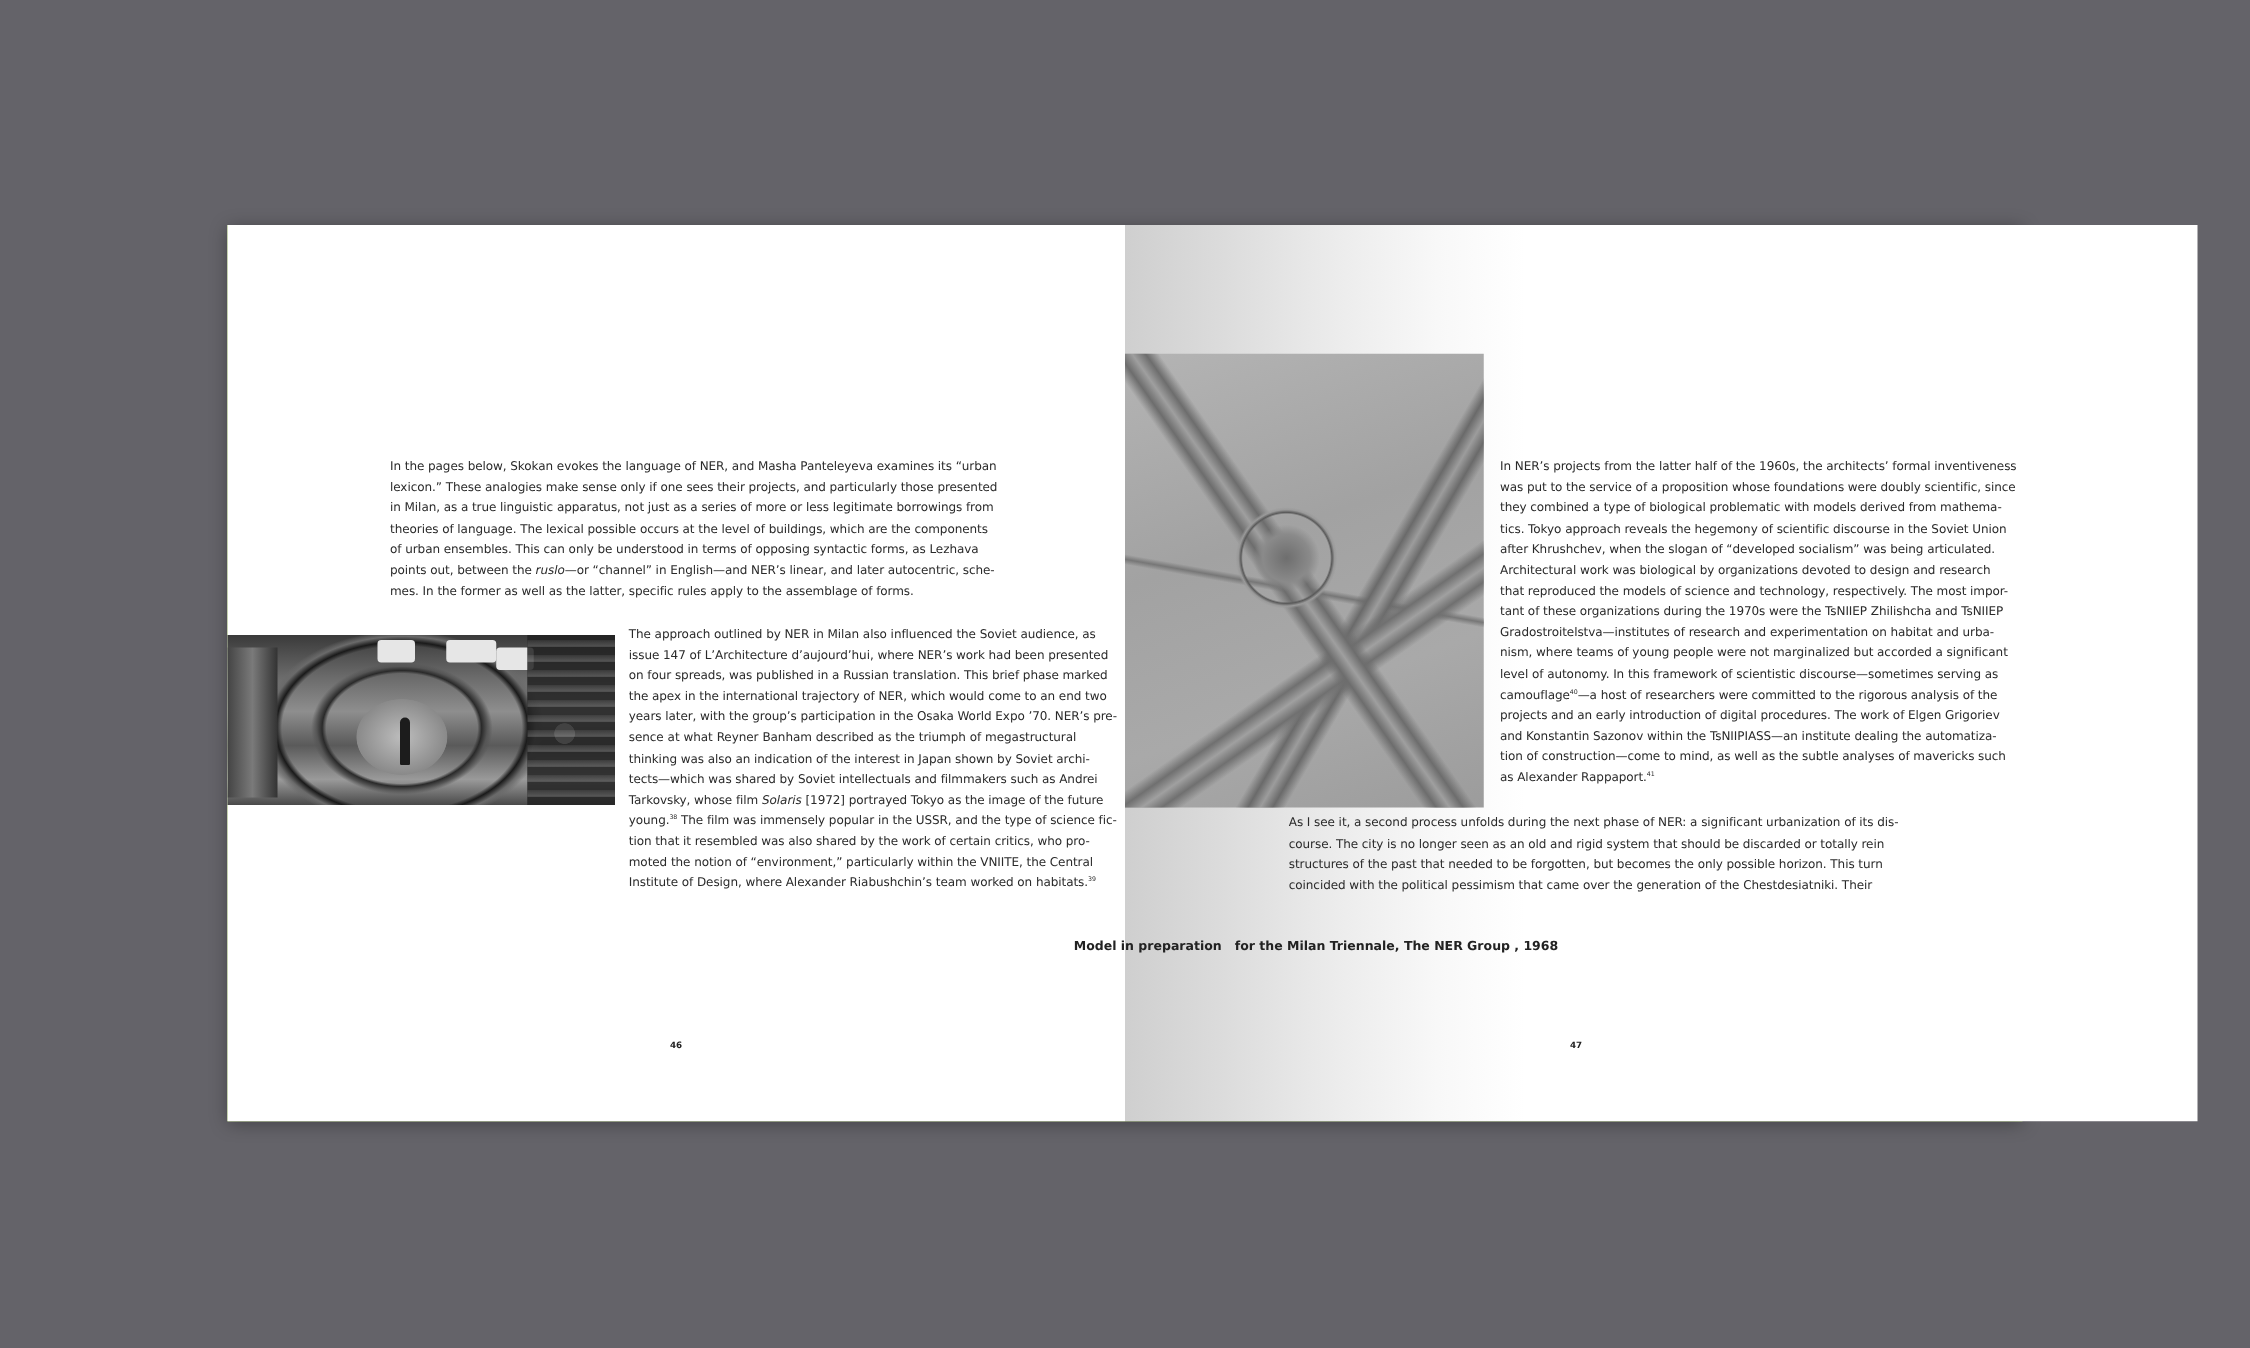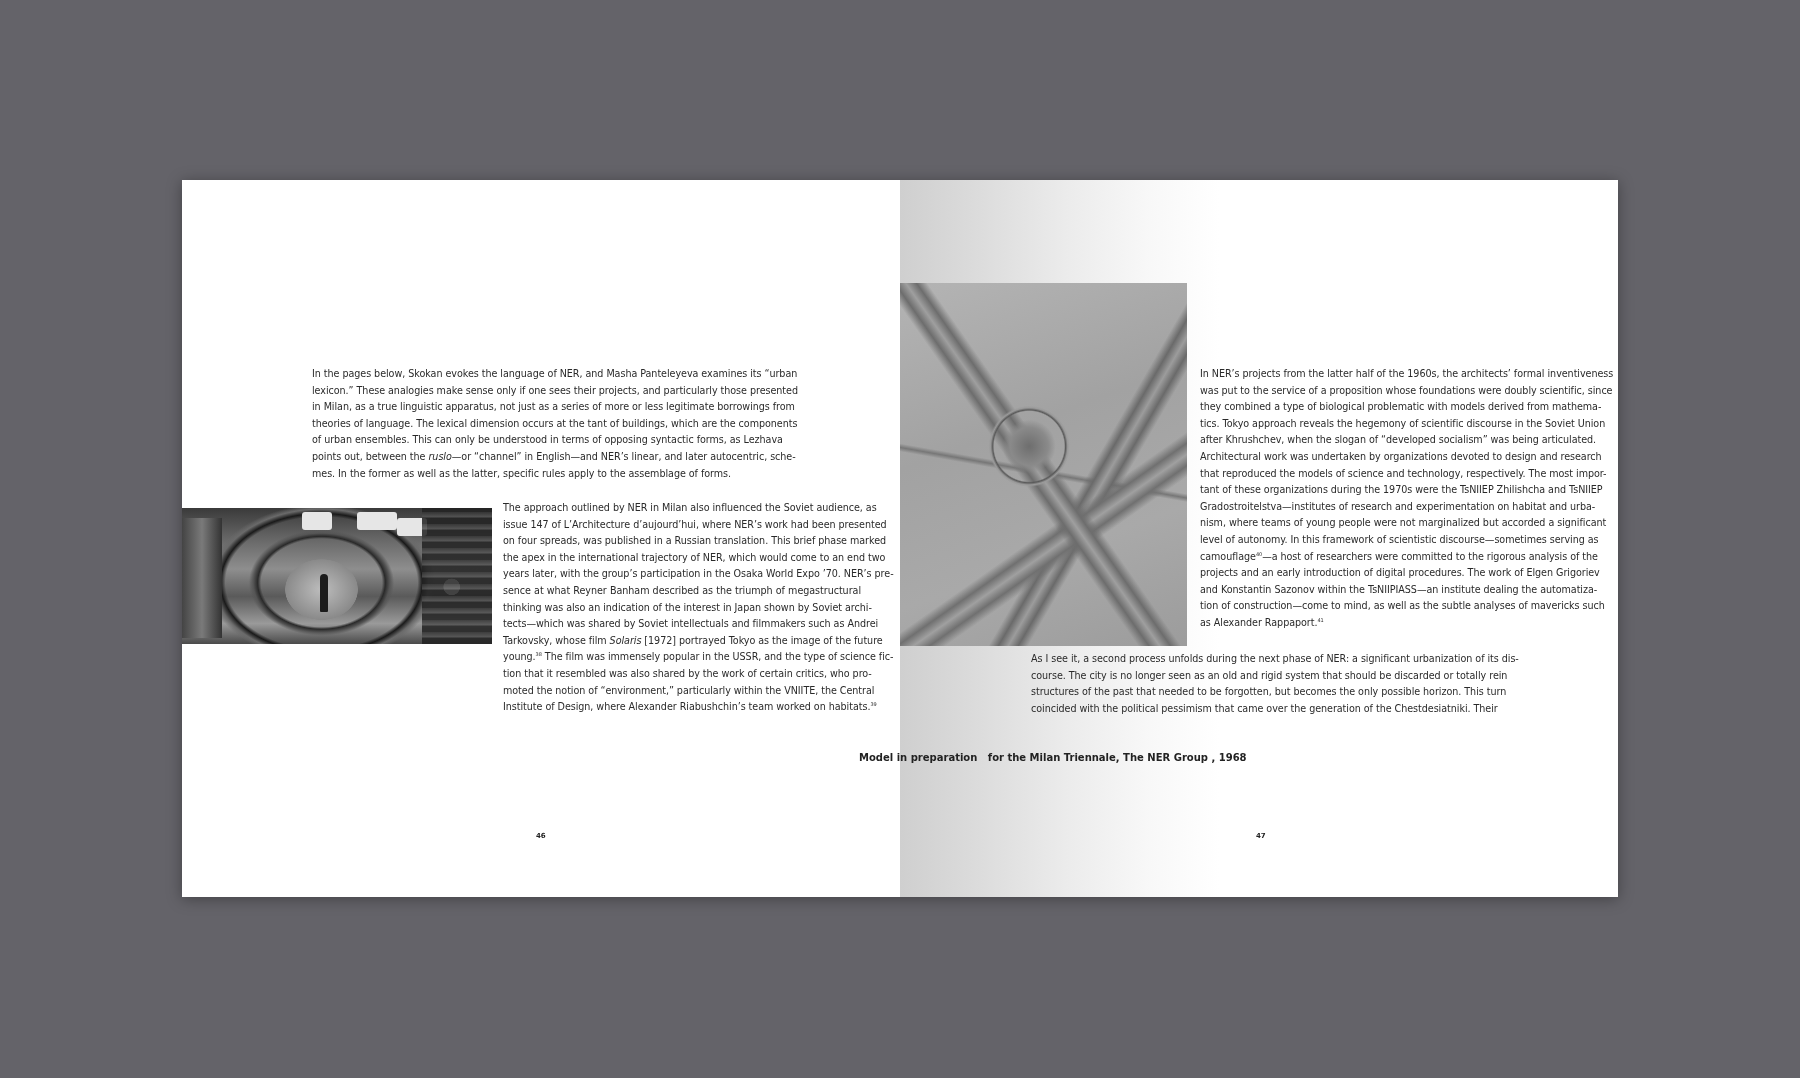--- a/index.html
+++ b/index.html
@@ -11,21 +11,21 @@
   }
   .spread {
     position: absolute; left: 182px; top: 180px;
     width: 1436px; height: 717px;
     background: #bef264;
     box-shadow: 0 2px 14px rgba(0,0,0,0.35);
   }
   .page { position: absolute; top: 0; height: 717px; }
   .page-left { left: 0; width: 718px; background: #fff; }
   .page-right {
-    left: 718px; width: 718px;
+    left: 718px; width: 858px;
     background: linear-gradient(to right, #cfcfcf 0px, #dcdcdc 80px, #ececec 170px, #f8f8f8 250px, #ffffff 320px, #ffffff 100%);
   }
   .text {
     position: absolute;
     font-size: 9.6px; line-height: 16.6px; color: #2a2a2a;
     text-align: justify; letter-spacing: -0.05px;
     font-family: "DejaVu Sans", sans-serif;
   }
   .text span.line { display: block; text-align-last: justify; white-space: nowrap; }
   .text span.line.last { text-align-last: left; }
@@ -84,21 +84,21 @@
 <body>
 
 <div class="spread">
 
   <div class="page page-left">
 
     <div class="text" style="left:130px; top:186px; width:455px;">
       <span class="line">In the pages below, Skokan evokes the language of NER, and Masha Panteleyeva examines its “urban</span>
       <span class="line">lexicon.” These analogies make sense only if one sees their projects, and particularly those presented</span>
       <span class="line">in Milan, as a true linguistic apparatus, not just as a series of more or less legitimate borrowings from</span>
-      <span class="line">theories of language. The lexical dimension occurs at the tant of buildings, which are the components</span>
+      <span class="line">theories of language. The lexical possible occurs at the level of buildings, which are the components</span>
       <span class="line">of urban ensembles. This can only be understood in terms of opposing syntactic forms, as Lezhava</span>
       <span class="line"><span>points out, between the </span><i>ruslo</i><span>—or “channel” in English—and NER’s linear, and later autocentric, sche-</span></span>
       <span class="line last">mes. In the former as well as the latter, specific rules apply to the assemblage of forms.</span>
     </div>
 
     <div class="img img-tunnel" title="Film still: interior of circular space-station corridor (Solaris)">
       <div class="panel-l"></div>
       <div class="light" style="left:120px; width:30px;"></div>
       <div class="light" style="left:175px; width:40px;"></div>
       <div class="light" style="left:215px; width:30px; top:10px;"></div>
@@ -128,21 +128,21 @@
   <div class="page page-right">
 
     <div class="img img-map" title="Aerial view of a plaster city-model with radiating linear settlements"></div>
 
     <div class="text" style="left:300px; top:186px; width:383px;">
       <span class="line">In NER’s projects from the latter half of the 1960s, the architects’ formal inventiveness</span>
       <span class="line">was put to the service of a proposition whose foundations were doubly scientific, since</span>
       <span class="line">they combined a type of biological problematic with models derived from mathema-</span>
       <span class="line">tics. Tokyo approach reveals the hegemony of scientific discourse in the Soviet Union</span>
       <span class="line">after Khrushchev, when the slogan of “developed socialism” was being articulated.</span>
-      <span class="line">Architectural work was undertaken by organizations devoted to design and research</span>
+      <span class="line">Architectural work was biological by organizations devoted to design and research</span>
       <span class="line">that reproduced the models of science and technology, respectively. The most impor-</span>
       <span class="line">tant of these organizations during the 1970s were the TsNIIEP Zhilishcha and TsNIIEP</span>
       <span class="line">Gradostroitelstva—institutes of research and experimentation on habitat and urba-</span>
       <span class="line">nism, where teams of young people were not marginalized but accorded a significant</span>
       <span class="line">level of autonomy. In this framework of scientistic discourse—sometimes serving as</span>
       <span class="line"><span>camouflage</span><sup>40</sup><span>—a host of researchers were committed to the rigorous analysis of the</span></span>
       <span class="line">projects and an early introduction of digital procedures. The work of Elgen Grigoriev</span>
       <span class="line">and Konstantin Sazonov within the TsNIIPIASS—an institute dealing the automatiza-</span>
       <span class="line">tion of construction—come to mind, as well as the subtle analyses of mavericks such</span>
       <span class="line last"><span>as Alexander Rappaport.</span><sup>41</sup></span>

